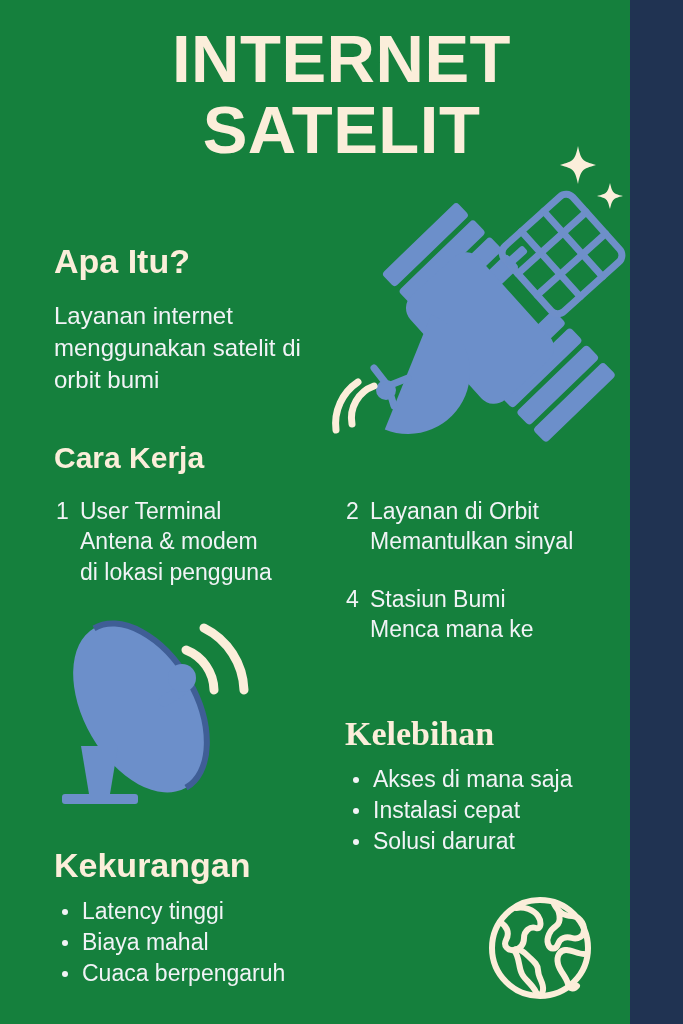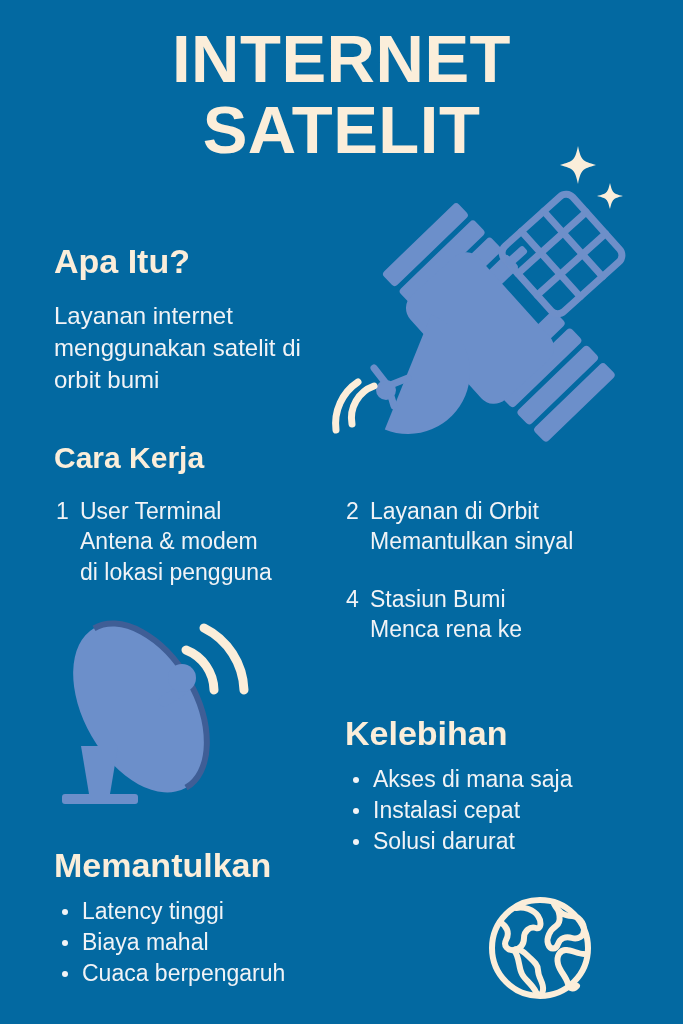--- a/index.html
+++ b/index.html
@@ -10,23 +10,23 @@
     width: 683px;
     height: 1024px;
     background: #203352;
     font-family: "Liberation Sans", sans-serif;
     overflow: hidden;
     position: relative;
     -webkit-font-smoothing: antialiased;
   }
   .poster {
     position: relative;
-    width: 683px;
+    width: 630px;
     height: 1024px;
-    background: #0369a1;
+    background: #15803d;
     overflow: hidden;
   }
 
   
   .title-block {
     position: absolute;
     left: 0;
     top: 28px;
     width: 683px;
     text-align: center;
@@ -46,21 +46,21 @@
   
   .heading {
     position: absolute;
     color: #fbeeda;
     font-weight: bold;
     line-height: 1.05;
     white-space: nowrap;
   }
   #h-apaitu   { left: 54px;  top: 244px; font-size: 34px; text-align: center; }
   #h-cara     { left: 54px;  top: 442px; font-size: 30px; }
-  #h-kelebihan{ left: 345px; top: 716px; font-size: 34px; }
+  #h-kelebihan{ left: 345px; top: 716px; font-size: 34px; font-family: Liberation Serif, serif; }
   #h-kekurangan{ left: 54px; top: 848px; font-size: 34px; }
 
   
   .paragraph {
     position: absolute;
     left: 54px;
     top: 300px;
     width: 290px;
     color: #f1f3f6;
     font-size: 24px;
@@ -238,31 +238,31 @@
     <div class="step-body">
       <span class="t">Layanan di Orbit</span>
       <span class="t">Memantulkan sinyal</span>
     </div>
   </div>
 
   <div class="step" id="step-4">
     <div class="step-num">4</div>
     <div class="step-body">
       <span class="t">Stasiun Bumi</span>
-      <span class="t">Menca rena ke</span>
+      <span class="t">Menca mana ke</span>
     </div>
   </div>
 
   <div class="heading" id="h-kelebihan">Kelebihan</div>
   <ul class="bullets" id="list-kelebihan">
     <li><span class="dot"></span><span>Akses di mana saja</span></li>
     <li><span class="dot"></span><span>Instalasi cepat</span></li>
     <li><span class="dot"></span><span>Solusi darurat</span></li>
   </ul>
 
-  <div class="heading" id="h-kekurangan">Memantulkan</div>
+  <div class="heading" id="h-kekurangan">Kekurangan</div>
   <ul class="bullets" id="list-kekurangan">
     <li><span class="dot"></span><span>Latency tinggi</span></li>
     <li><span class="dot"></span><span>Biaya mahal</span></li>
     <li><span class="dot"></span><span>Cuaca berpengaruh</span></li>
   </ul>
 
 </div>
 
 </body></html>

